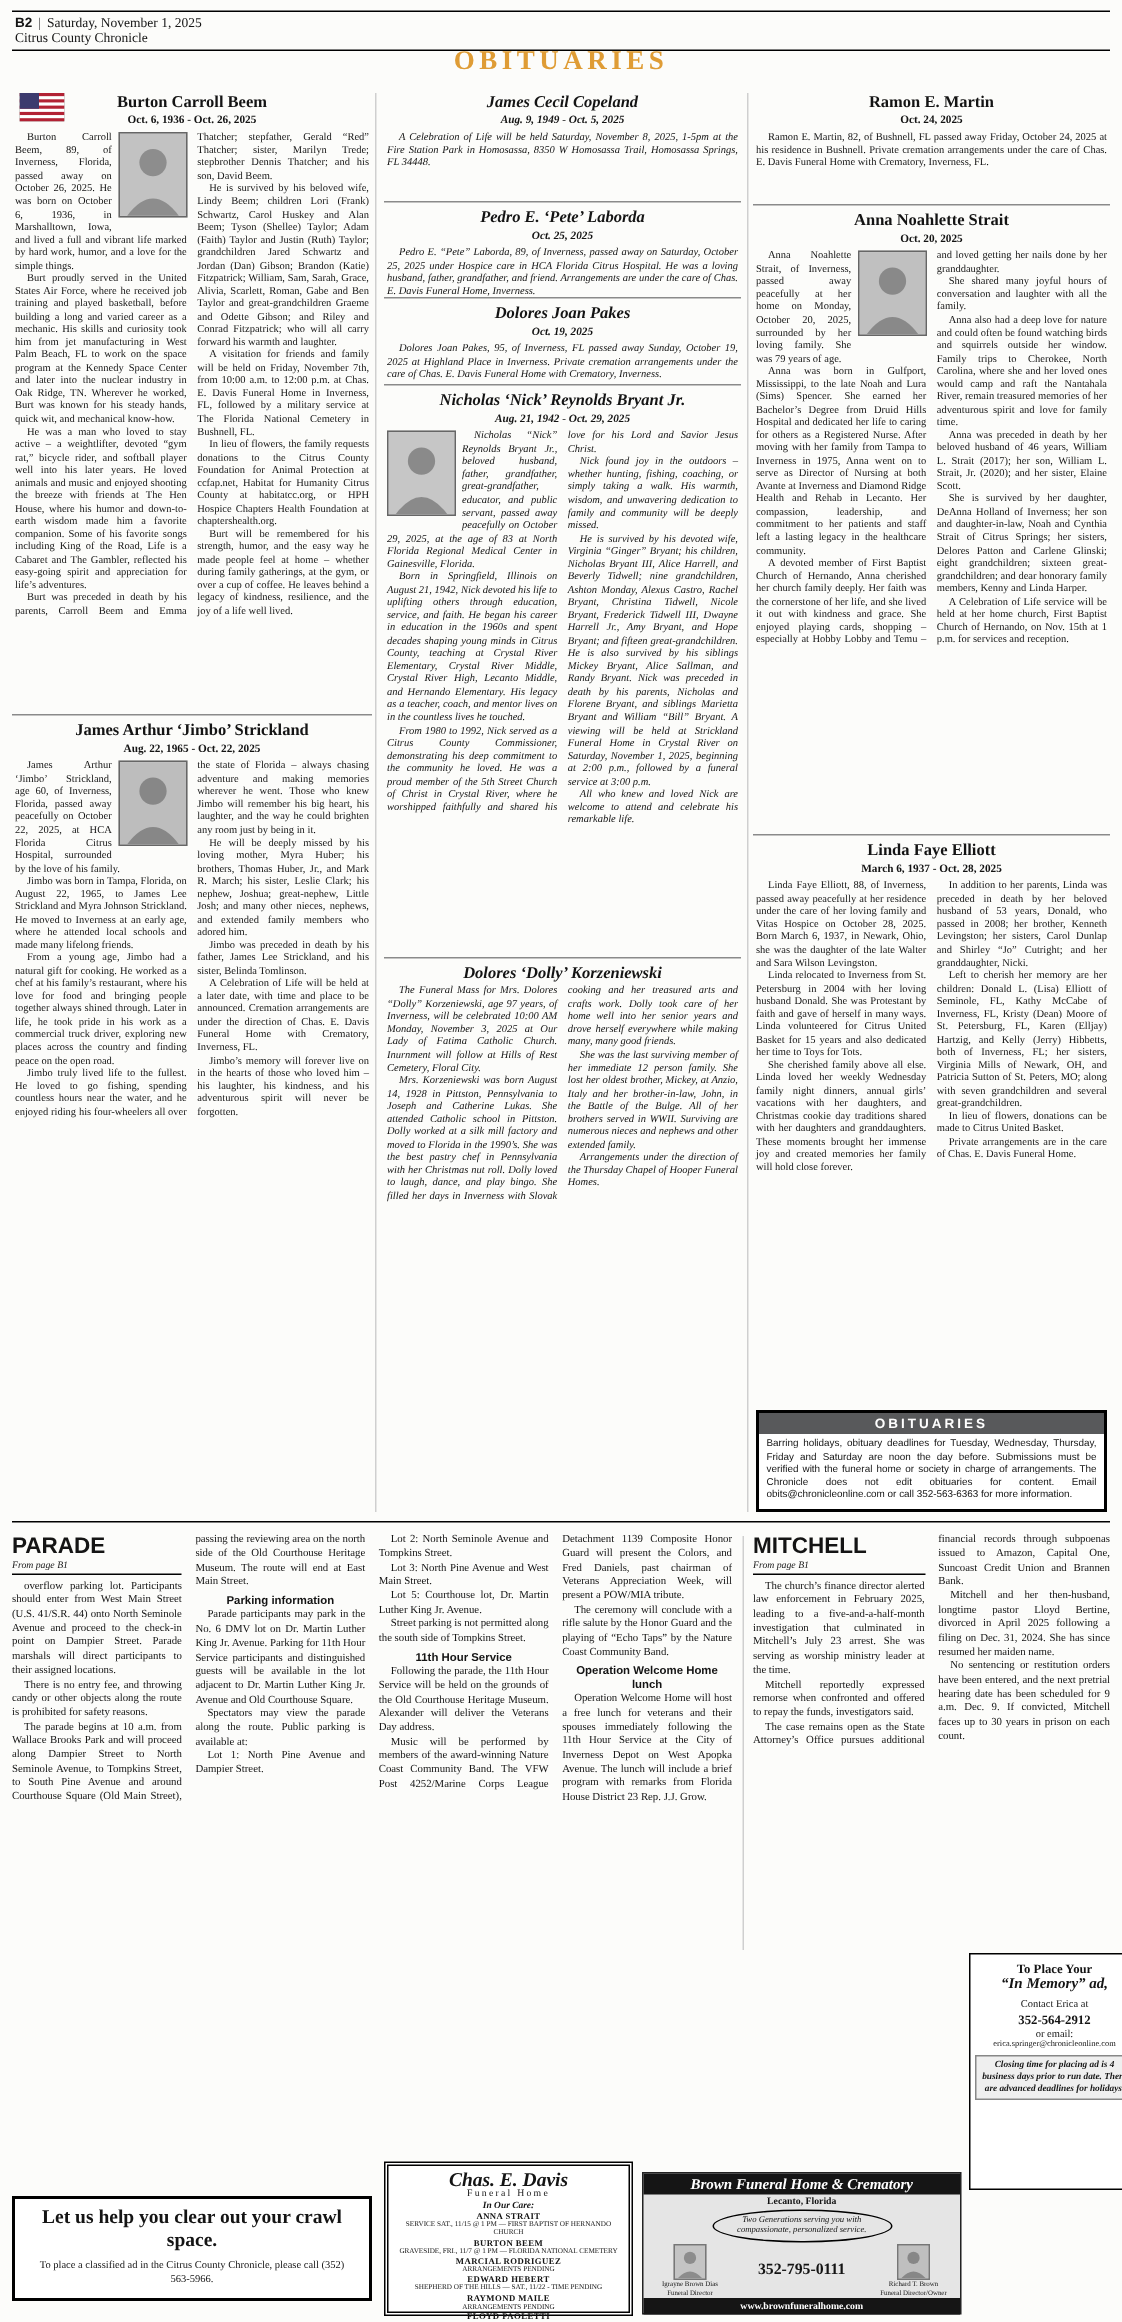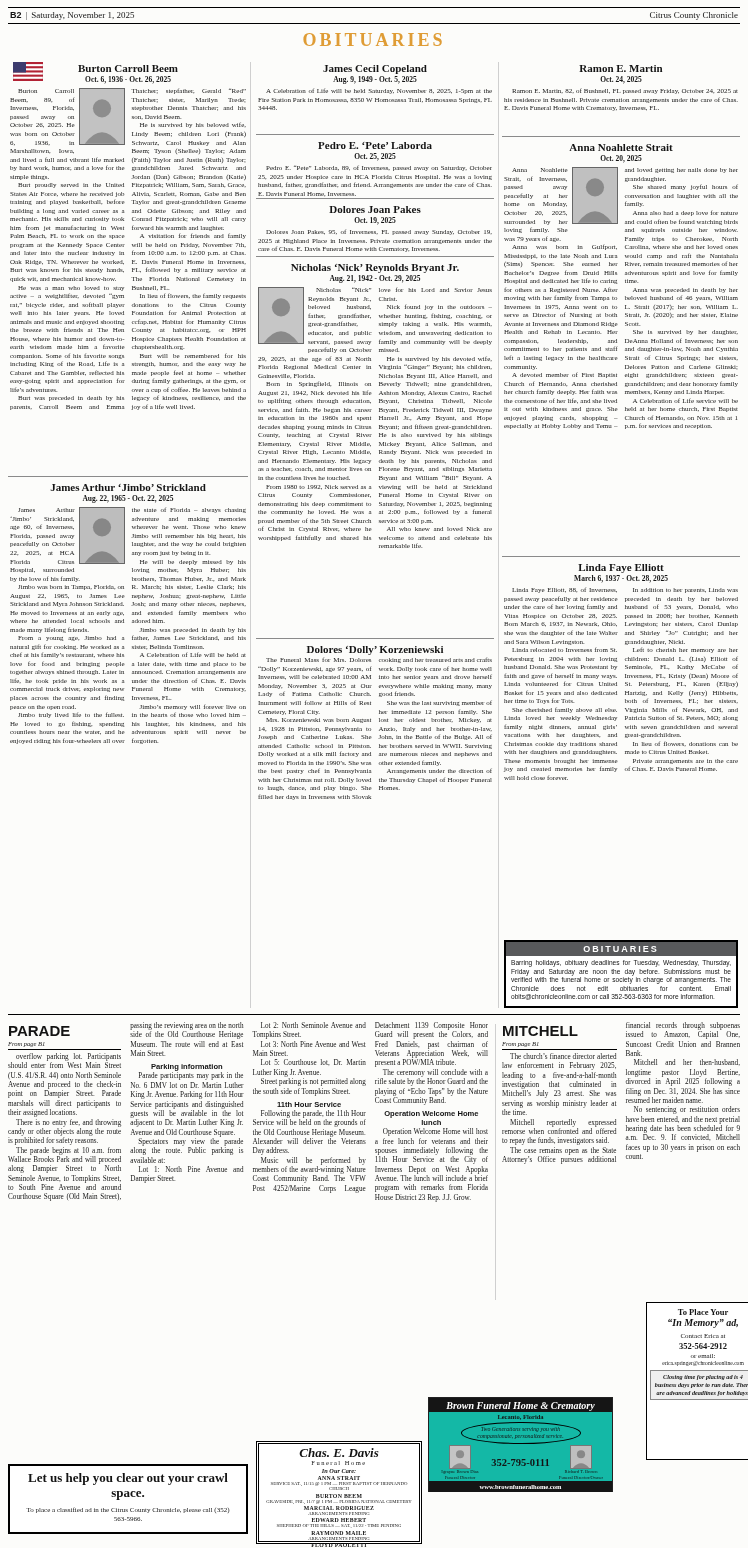--- a/index.html
+++ b/index.html
@@ -3,33 +3,33 @@
 <meta charset="utf-8">
 <style>
   *{box-sizing:border-box;}
   html,body{margin:0;padding:0;background:#888;}
   .page{position:relative;width:748px;height:1548px;margin:0 auto;background:#fcfcfa;
         font-family:"Liberation Serif",serif;color:#141414;overflow:hidden;}
 
   
   .topbar{position:absolute;left:8px;top:7px;width:732px;display:flex;justify-content:space-between;
           align-items:baseline;border-top:1.5px solid #000;border-bottom:1px solid #000;
-          padding:2px 2px 3px;font-size:9px;}
+          padding:2px 2px 3px;font-size:9px;flex-direction:column;}
   .topbar .pg{font-weight:bold;font-family:"Liberation Sans",sans-serif;}
   .topbar .sep{margin:0 4px;color:#444;}
   .topbar .pub{font-weight:normal;}
 
   
   .section-head{position:absolute;left:8px;top:30px;width:732px;text-align:center;}
   .section-head h1{margin:0;font-size:18px;letter-spacing:3px;color:#df9c35;font-weight:bold;}
 
   
   .col{position:absolute;top:58px;height:952px;overflow:hidden;}
   .col-left{left:8px;width:240px;}
-  .col-center{left:256px;width:238px;}
+  .col-center{left:256px;width:238px;font-style:italic;}
   .col-right{left:502px;width:238px;}
   .vrule{position:absolute;border-left:1px solid #cfcfcf;width:0;}
   .vr1{left:250px;top:62px;height:946px;}
   .vr2{left:498px;top:62px;height:946px;}
   .vr3{left:495px;top:1024px;height:276px;}
 
   .obit{position:relative;padding:3px 2px 4px;overflow:hidden;}
   .obit+.obit{border-top:1px solid #8a8a8a;}
   .obit h2{margin:1px 6px 1px;font-size:11px;line-height:1.12;text-align:center;font-weight:bold;}
   .obit .dates{font-size:7.5px;font-weight:bold;text-align:center;margin:0 0 3px;}
@@ -92,22 +92,22 @@
   .davis{position:absolute;left:256px;top:1441px;width:166px;height:103px;border:1px solid #000;
          outline:1px solid #000;outline-offset:-3px;text-align:center;padding:4px 6px;background:#fff;}
   .davis .name{font-size:13px;font-weight:bold;font-style:italic;line-height:1;}
   .davis .sub{font-size:6.5px;letter-spacing:1.5px;}
   .davis .care{font-size:6.3px;font-weight:bold;font-style:italic;margin-top:1px;}
   .davis .list h4{margin:1px 0 0;font-size:5.8px;letter-spacing:0.3px;font-family:"Liberation Serif",serif;
                   text-align:center;font-weight:bold;}
   .davis .list p{margin:0;font-size:4.8px;line-height:1.12;text-indent:0;text-align:center;}
 
   
-  .brown{position:absolute;left:428px;top:1397px;width:185px;height:95px;border:1px solid #222;
-         background:#14b8a6;display:flex;flex-direction:column;}
+  .brown{position:absolute;left:428px;top:1448px;width:213px;height:95px;border:1px solid #222;
+         background:#e5e5e5;display:flex;flex-direction:column;}
   .brown .band{background:#151515;color:#fff;text-align:center;font-style:italic;font-weight:bold;
                font-size:10px;padding:2px 0 1px;}
   .brown .loc{text-align:center;font-size:6.5px;font-weight:bold;padding:1px 0;}
   .brown .ovalrow{display:flex;justify-content:center;padding:1px 0;}
   .brown .oval{border:1px solid #000;border-radius:50%;padding:3px 12px;font-size:5.8px;
                font-style:italic;text-align:center;max-width:120px;line-height:1.25;}
   .brown .bottomrow{display:flex;justify-content:space-between;align-items:flex-end;padding:0 4px 1px;}
   .brown .fig{width:54px;text-align:center;}
   .brown .pic{width:22px;height:24px;background:#c4c4c4;border:1px solid #777;margin:0 auto;overflow:hidden;}
   .brown .pic svg{display:block;width:100%;height:100%;}

